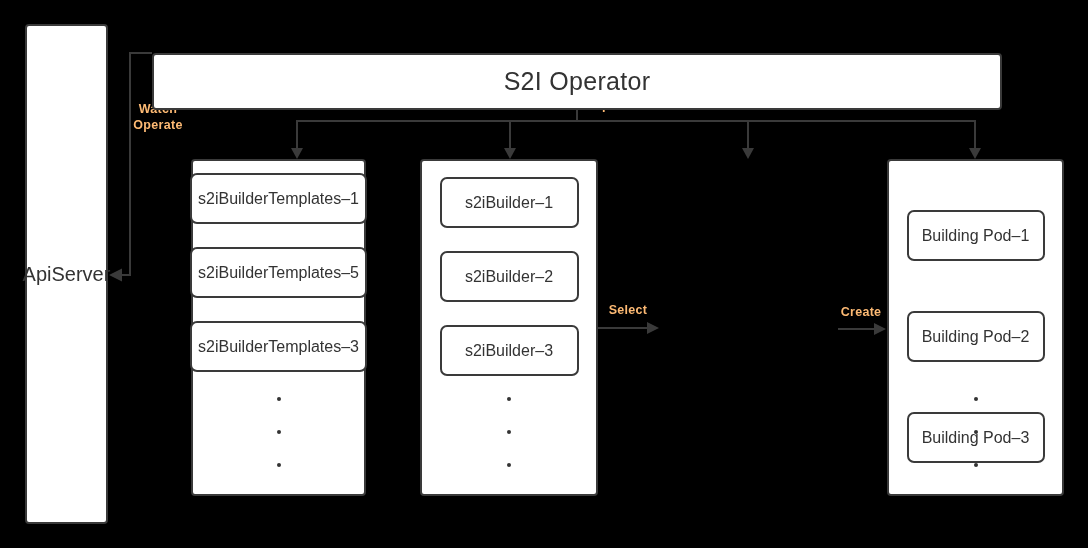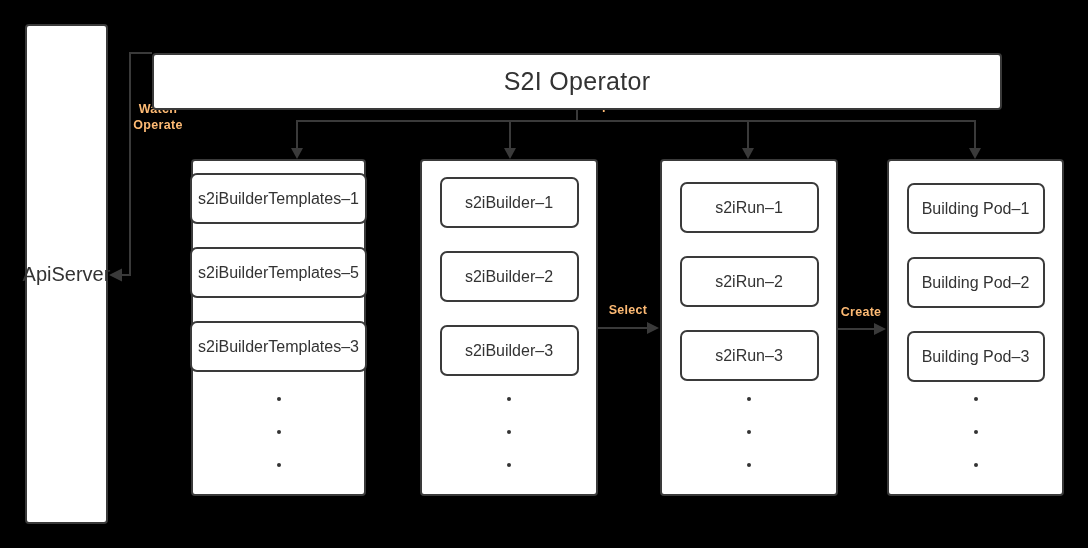--- a/index.html
+++ b/index.html
@@ -23,21 +23,21 @@
   .col3{left:660px;width:178px;padding-top:21px;}
   .col4{left:887px;width:177px;padding-top:22px;}
   .item{
     background:#fff;border:2px solid #3a3a3a;border-radius:7px;height:51px;
     display:flex;align-items:center;justify-content:center;text-align:center;
     font-size:16px;line-height:20px;color:#333;box-sizing:border-box;
     margin-bottom:23px;padding:0 5px;
   }
   .col1 .item{width:177px;}
   .col2 .item,.col3 .item{width:139px;}
-  .col4 .item{width:138px;}
+  .col4 .item{width:138px;margin-top:27px;}
   .dots{position:absolute;top:236px;left:50%;transform:translateX(-50%);
     display:flex;flex-direction:column;gap:29px;}
   .dot{width:4px;height:4px;border-radius:50%;background:#333;}
   .edge-label{
     position:absolute;color:#fdba74;font-size:12.5px;font-weight:600;
     letter-spacing:.3px;line-height:16px;
   }
   .lbl-watch{left:125px;top:101px;width:66px;text-align:center;}
   .lbl-operate{left:592px;top:97px;}
   .lbl-select{left:598px;top:302px;width:60px;text-align:center;}
@@ -103,30 +103,20 @@
     <div class="item">s2iBuilder–1</div>
     <div class="item">s2iBuilder–2</div>
     <div class="item">s2iBuilder–3</div>
     <div class="dots">
       <div class="dot"></div>
       <div class="dot"></div>
       <div class="dot"></div>
     </div>
   </div>
 
-  <div class="col col3">
-    <div class="item">s2iRun–1</div>
-    <div class="item">s2iRun–2</div>
-    <div class="item">s2iRun–3</div>
-    <div class="dots">
-      <div class="dot"></div>
-      <div class="dot"></div>
-      <div class="dot"></div>
-    </div>
-  </div>
 
   <div class="col col4">
     <div class="item">Building Pod–1</div>
     <div class="item">Building Pod–2</div>
     <div class="item">Building Pod–3</div>
     <div class="dots">
       <div class="dot"></div>
       <div class="dot"></div>
       <div class="dot"></div>
     </div>

